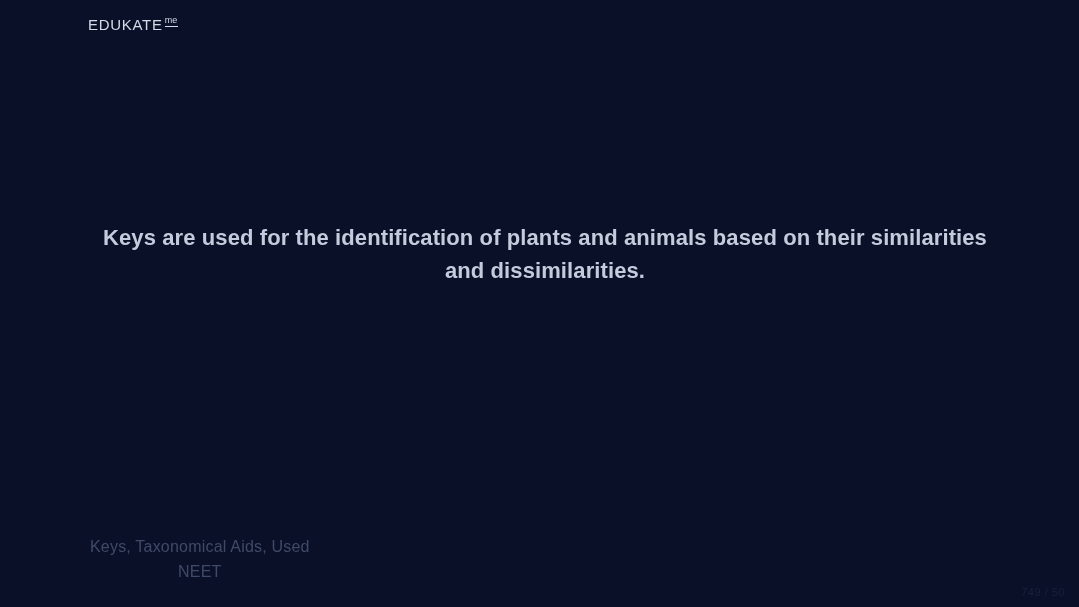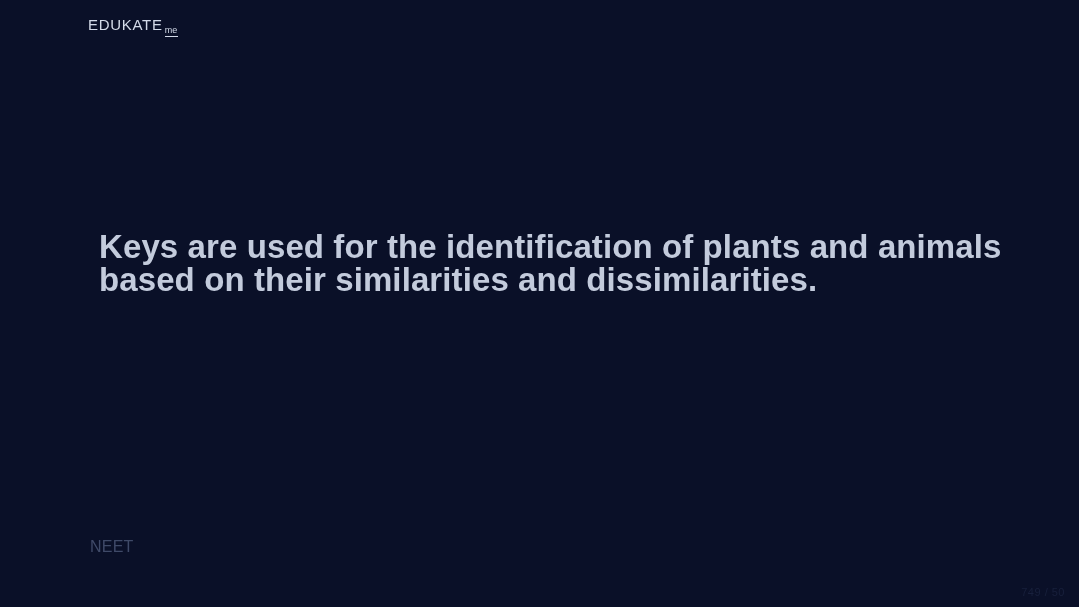--- a/index.html
+++ b/index.html
@@ -14,20 +14,21 @@
     font-family: "Liberation Sans", sans-serif;
     -webkit-font-smoothing: antialiased;
   }
 
   .slide {
     position: relative;
     width: 1079px;
     height: 607px;
     background: #0a1028;
     overflow: hidden;
+    text-align: center;
   }
 
   
   .brand {
     position: absolute;
     left: 88px;
     top: 16px;
     display: flex;
     align-items: flex-start;
     color: #d3dae8;
@@ -39,35 +40,35 @@
   }
   .brand-word {
     font-weight: 400;
     color: #d3dae8;
   }
   .brand-sup {
     font-size: 9px;
     line-height: 9px;
     letter-spacing: 0.2px;
     margin-left: 2px;
-    margin-top: 10px;
+    margin-top: 0px;
     color: #d3dae8;
     border-bottom: 1px solid #d3dae8;
     padding-bottom: 1px;
   }
 
   
   .headline {
     position: absolute;
     left: 90px;
     top: 222px;
     width: 910px;
-    margin: 9px;
+    margin: 0;
     color: #c3cbdc;
-    font-size: 33px;
+    font-size: 22px;
     font-weight: bold;
     line-height: 32.5px;
     letter-spacing: 0.1px;
   }
 
   
   .footer {
     position: absolute;
     left: 90px;
     top: 534px;
@@ -101,18 +102,19 @@
 <div class="slide">
 
   <div class="brand">
     <span class="brand-word">EDUKATE</span>
     <span class="brand-sup">me</span>
   </div>
 
   <h1 class="headline">Keys are used for the identification of plants and animals based on their similarities and dissimilarities.</h1>
 
   <div class="footer">
+    <span class="footer-line">Keys, Taxonomical Aids, Used</span>
     <span class="footer-line">NEET</span>
   </div>
 
   <div class="slide-counter">749 / 50</div>
 
 </div>
 
 </body></html>

